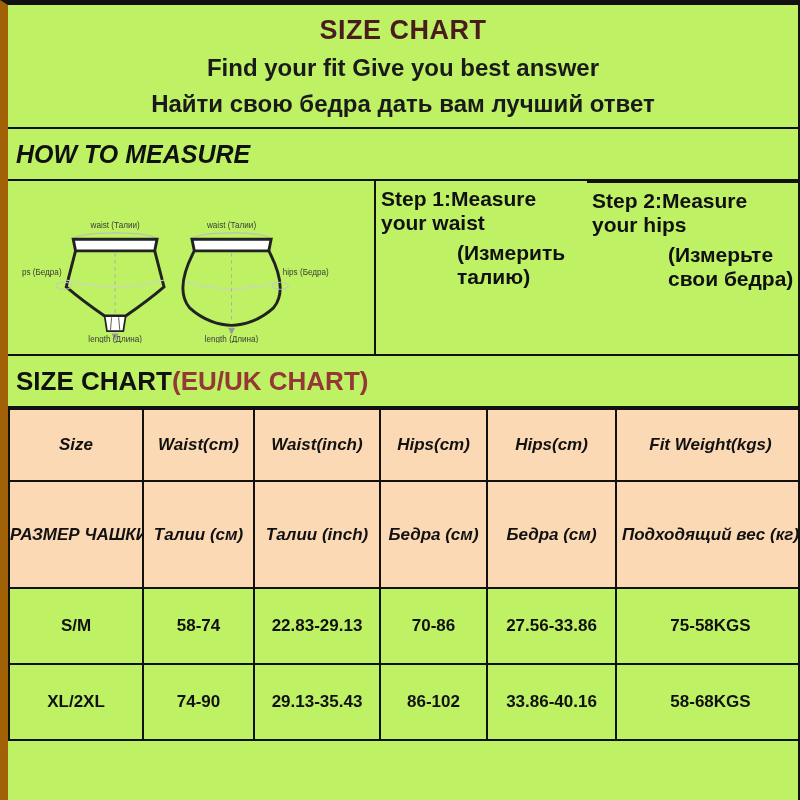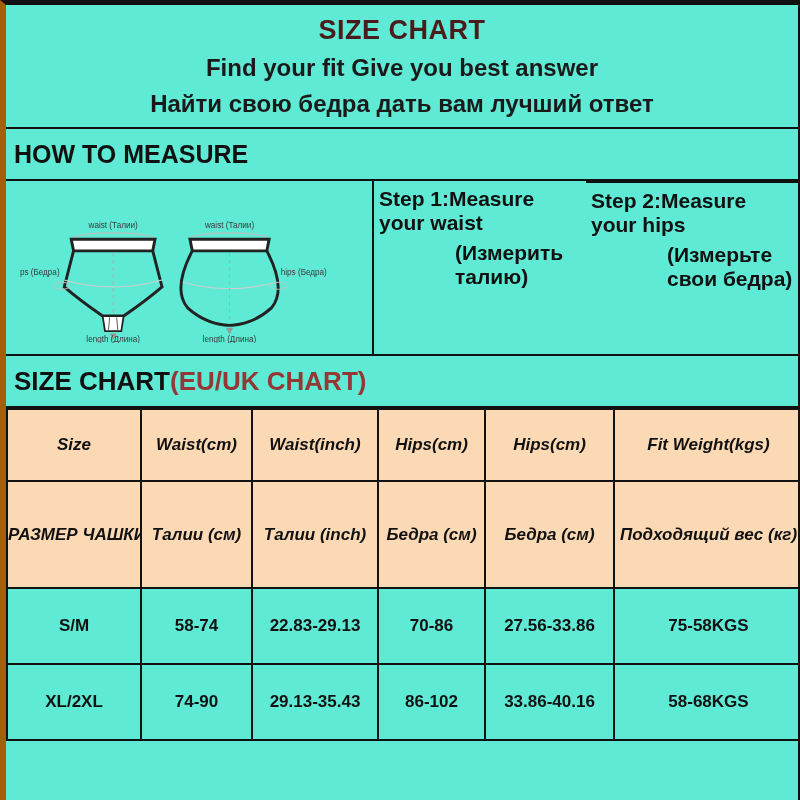--- a/index.html
+++ b/index.html
@@ -1,32 +1,32 @@
 <!DOCTYPE html>
 <html><head>
 <meta charset="utf-8">
 <style>
   html,body{margin:0;padding:0;background:#fff;}
   .page{
-    width:800px;height:800px;box-sizing:border-box;background:#5eead4;
-    border-left:6px solid #a16207;border-right:2px solid #111;
+    width:800px;height:800px;box-sizing:border-box;background:#bef264;
+    border-left:8px solid #a16207;border-right:2px solid #111;
     border-top:5px solid #111;
     font-family:"Liberation Sans",sans-serif;color:#111;overflow:hidden;
   }
   
   .top-box{
     height:122px;border-bottom:2px solid #111;display:flex;flex-direction:column;
     align-items:center;justify-content:center;gap:8px;
   }
   .top-title{font-size:27px;font-weight:bold;color:#4a1c1c;letter-spacing:.5px;}
   .top-sub{font-size:24px;font-weight:600;color:#1a1a1a;}
   
   .htm-band{
     height:50px;border-bottom:2px solid #111;display:flex;align-items:center;
-    padding-left:8px;font-size:25px;font-weight:bold;
+    padding-left:8px;font-size:25px;font-weight:bold;font-style:italic;
   }
   
   .measure{height:173px;border-bottom:2px solid #111;display:flex;}
   .measure-left{width:368px;border-right:2px solid #111;position:relative;box-sizing:border-box;}
   .measure-left svg{position:absolute;left:14px;top:22px;}
   .measure-right{flex:1;display:flex;flex-direction:row;}
   .step{flex:1;padding:6px 4px 0 5px;box-sizing:border-box;}
   .step + .step{border-top:2px solid #111;}
   .step-line1{font-size:21px;font-weight:bold;}
   .step-line2{font-size:21px;font-weight:bold;padding-left:76px;margin-top:6px;}

